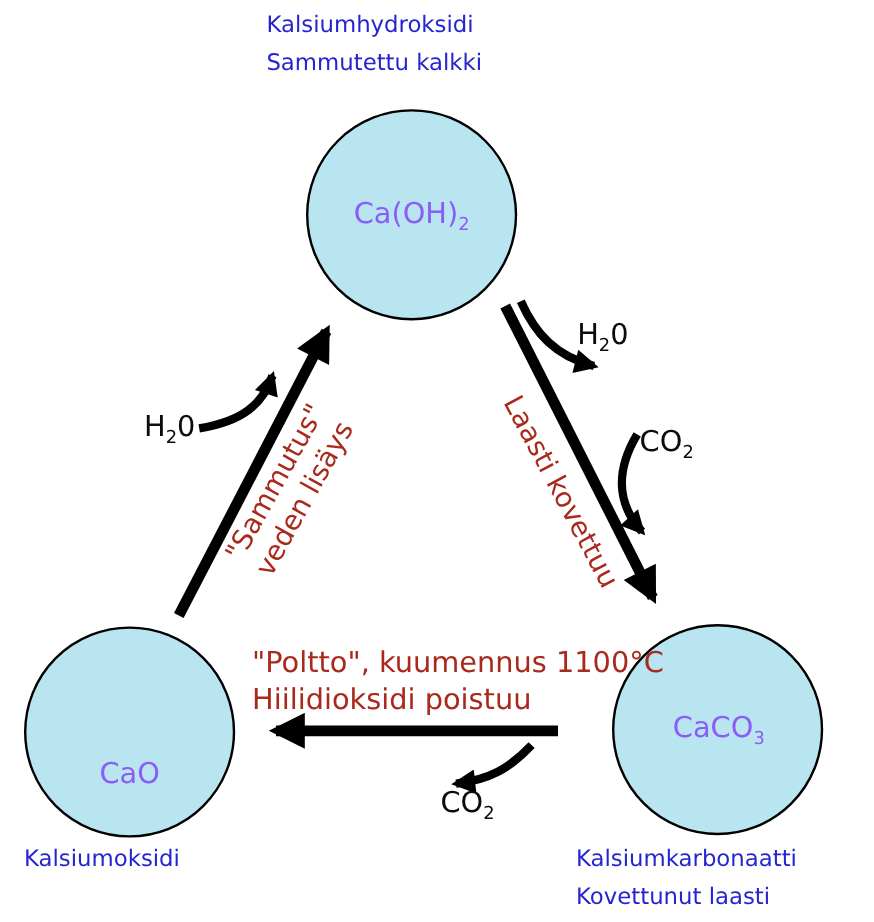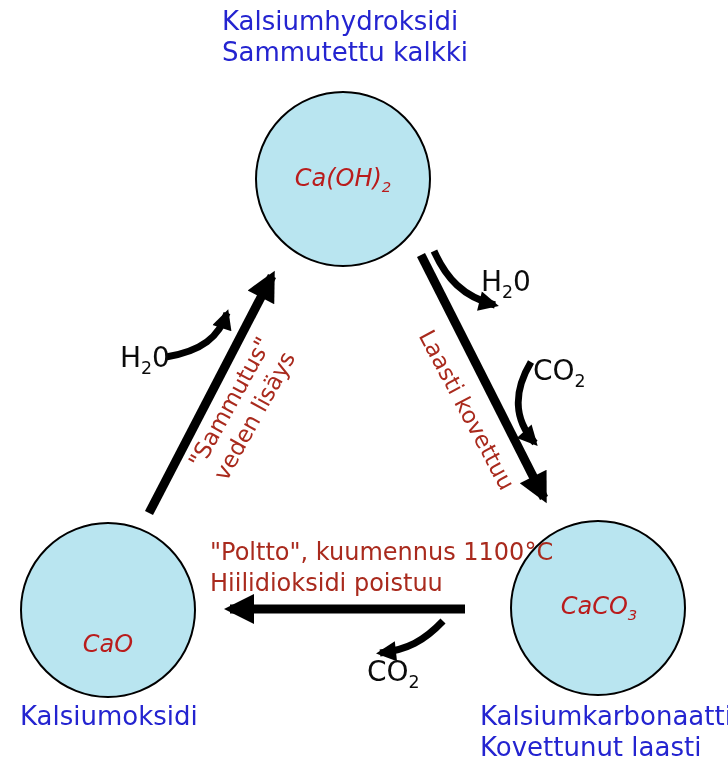--- a/index.html
+++ b/index.html
@@ -6,23 +6,23 @@
   .stage {
     position:relative; width:728px; height:768px; background:#ffffff;
     font-family:"DejaVu Sans", sans-serif; overflow:hidden;
   }
   .layer { position:absolute; left:0; top:0; }
   .node-circle { fill:var(--color-circle_fill,#b9e5f0); stroke:var(--color-outline,#000); stroke-width:2; }
   .arrow { fill:none; stroke:var(--color-arrow,#000); }
   .arrow.thick { stroke-width:9; }
   .arrow.thin  { stroke-width:7; }
   .txt { position:absolute; white-space:nowrap; }
-  .node-label { font-size:26px; line-height:31px; color:var(--color-blue,#2424d0); }
-  .formula { font-size:24px; color:#b91c1c; transform:translate(-50%,-50%);font-style:italic; }
-  .side-label { font-size:28px; color:#0b0b0b; }
+  .node-label { font-size:19px; line-height:31px; color:var(--color-blue,#2424d0); }
+  .formula { font-size:24px; color:#8b5cf6; transform:translate(-50%,-50%); }
+  .side-label { font-size:24px; color:#0b0b0b; }
   .red { color:var(--color-red,#a92a1d); }
   .rot { font-size:23px; line-height:28px; text-align:center; }
   .rot-slaking  { left:242px; top:409px; transform:translate(-50%,-50%) rotate(-61deg); }
   .rot-harden   { left:467px; top:410px; transform:translate(-50%,-50%) rotate(62deg); }
   .burn-label { left:210px; top:537px; font-size:24px; line-height:31px; }
   sub { font-size:62%; }
 </style>
 </head>
 <body>
 

